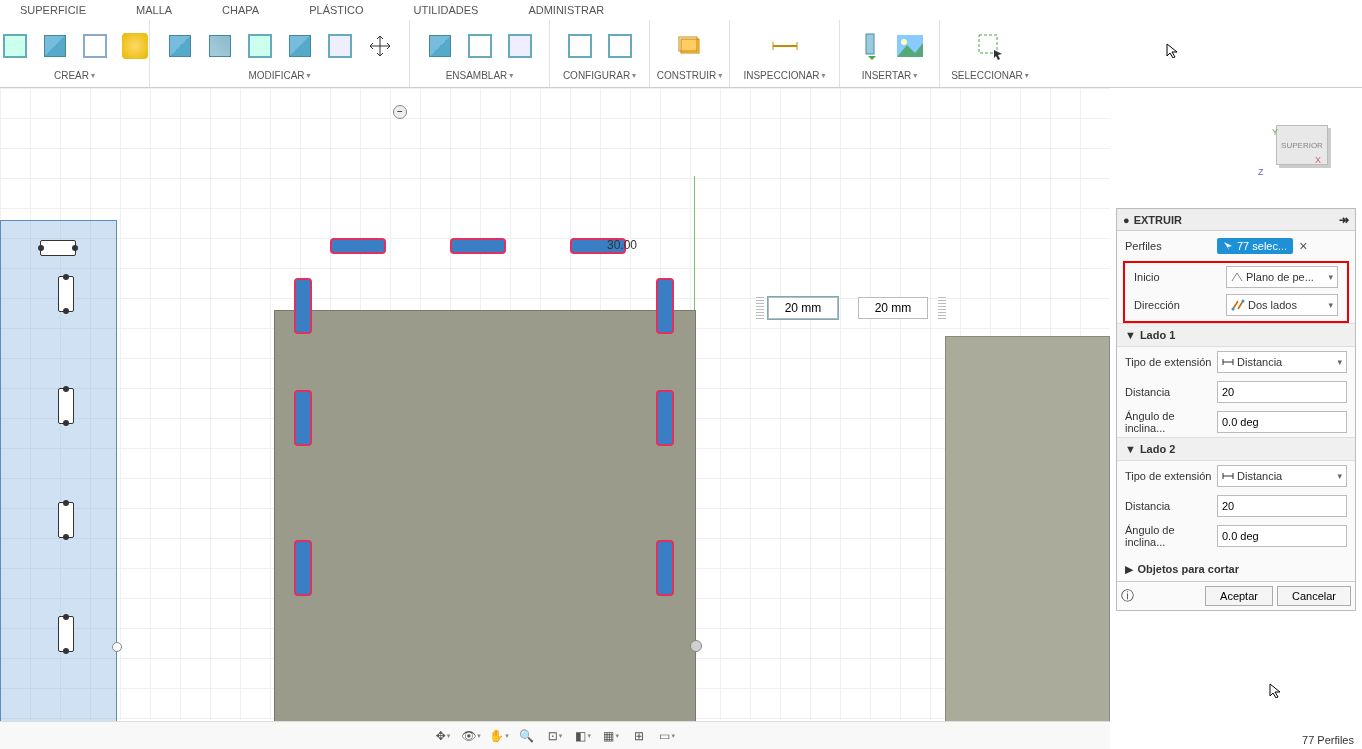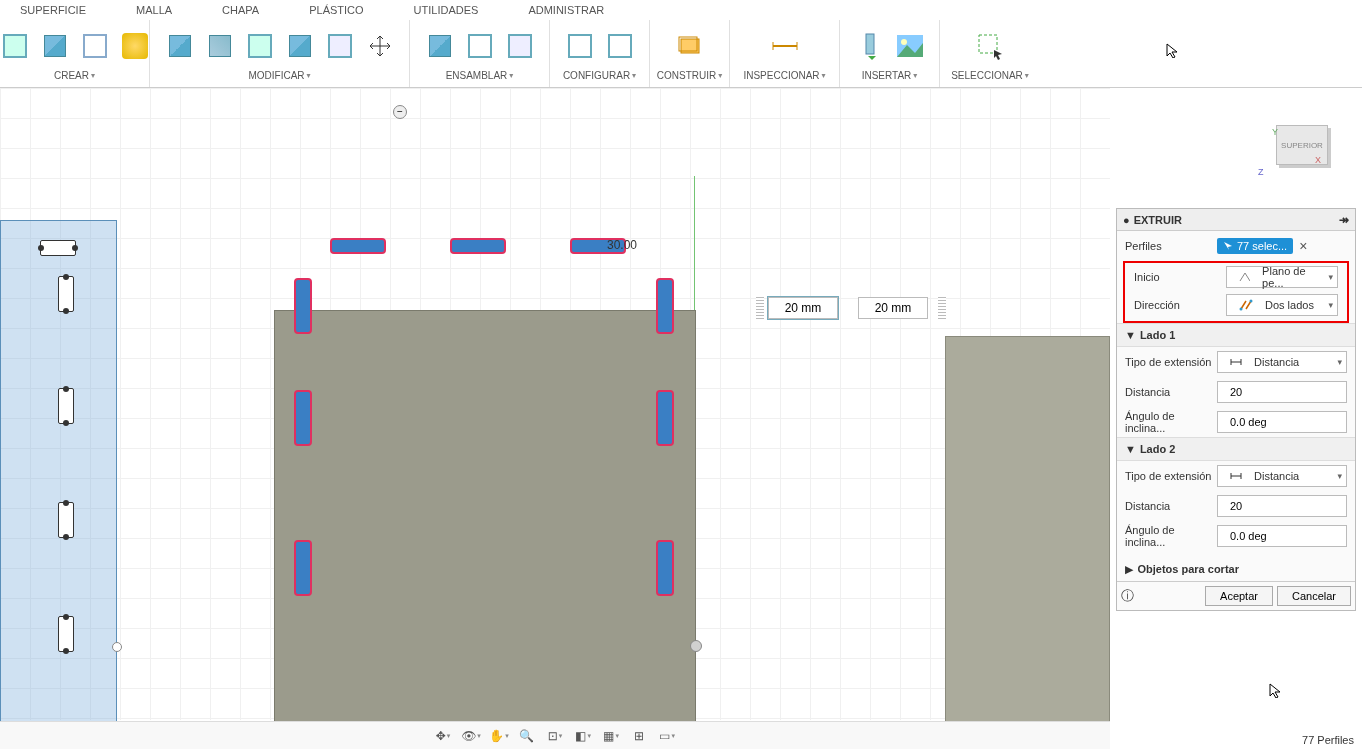--- a/index.html
+++ b/index.html
@@ -59,21 +59,21 @@
   .grip { position: absolute; width: 8px; height: 22px; background: repeating-linear-gradient(#bbb,#bbb 1px,#fff 1px,#fff 3px); }
 
   
   .panel { position: absolute; top: 208px; right: 6px; width: 240px; background: #fafafa; border: 1px solid #bbb; font-size: 11px; color: #333; }
   .panel-header { height: 22px; display: flex; align-items: center; background: #eee; border-bottom: 1px solid #ccc; padding: 0 6px; font-weight: bold; }
   .panel-header .pin { margin-left: auto; font-size: 12px; cursor: pointer; }
   .panel-row { display: flex; align-items: center; height: 30px; padding: 0 8px; }
   .panel-row.section { background: #f0f0f0; border-top: 1px solid #ddd; border-bottom: 1px solid #ddd; font-weight: bold; height: 24px; }
   .panel-row label { width: 92px; }
   .field { flex: 1; }
-  .select, .input { width: 110px; height: 22px; border: 1px solid #bbb; background: #fff; padding: 0 12px; display: flex; align-items: center; gap: 12px; font-size: 11px; position: relative; }
+  .select, .input { width: 110px; height: 22px; border: 1px solid #bbb; background: #fff; padding: 0 4px; display: flex; align-items: center; gap: 3px; font-size: 11px; position: relative; }
   .select::after { content: "▾"; position: absolute; right: 4px; color: #666; font-size: 9px; }
   .chip { background: #1e90d6; color: #fff; padding: 2px 6px; font-size: 11px; display: inline-flex; align-items: center; gap: 4px; border-radius: 2px; }
   .chip-x { margin-left: 6px; color: #555; cursor: pointer; font-size: 14px; }
   .hl-red { border: 2.5px solid #e00; padding: 1px; }
   .type-btns { display: flex; gap: 2px; }
   .type-btn { width: 26px; height: 22px; border: 1px solid #bbb; background: #eee; display: flex; align-items: center; justify-content: center; }
   .type-btn.active { background: #cfe6f7; border-color: #5aa; }
   .panel-footer { display: flex; justify-content: flex-end; gap: 4px; padding: 4px; border-top: 1px solid #ccc; align-items: center; }
   .panel-footer .info { margin-right: auto; font-size: 13px; color: #444; }
   .btn { padding: 3px 14px; border: 1px solid #aaa; background: #f5f5f5; font-size: 11px; cursor: pointer; }

